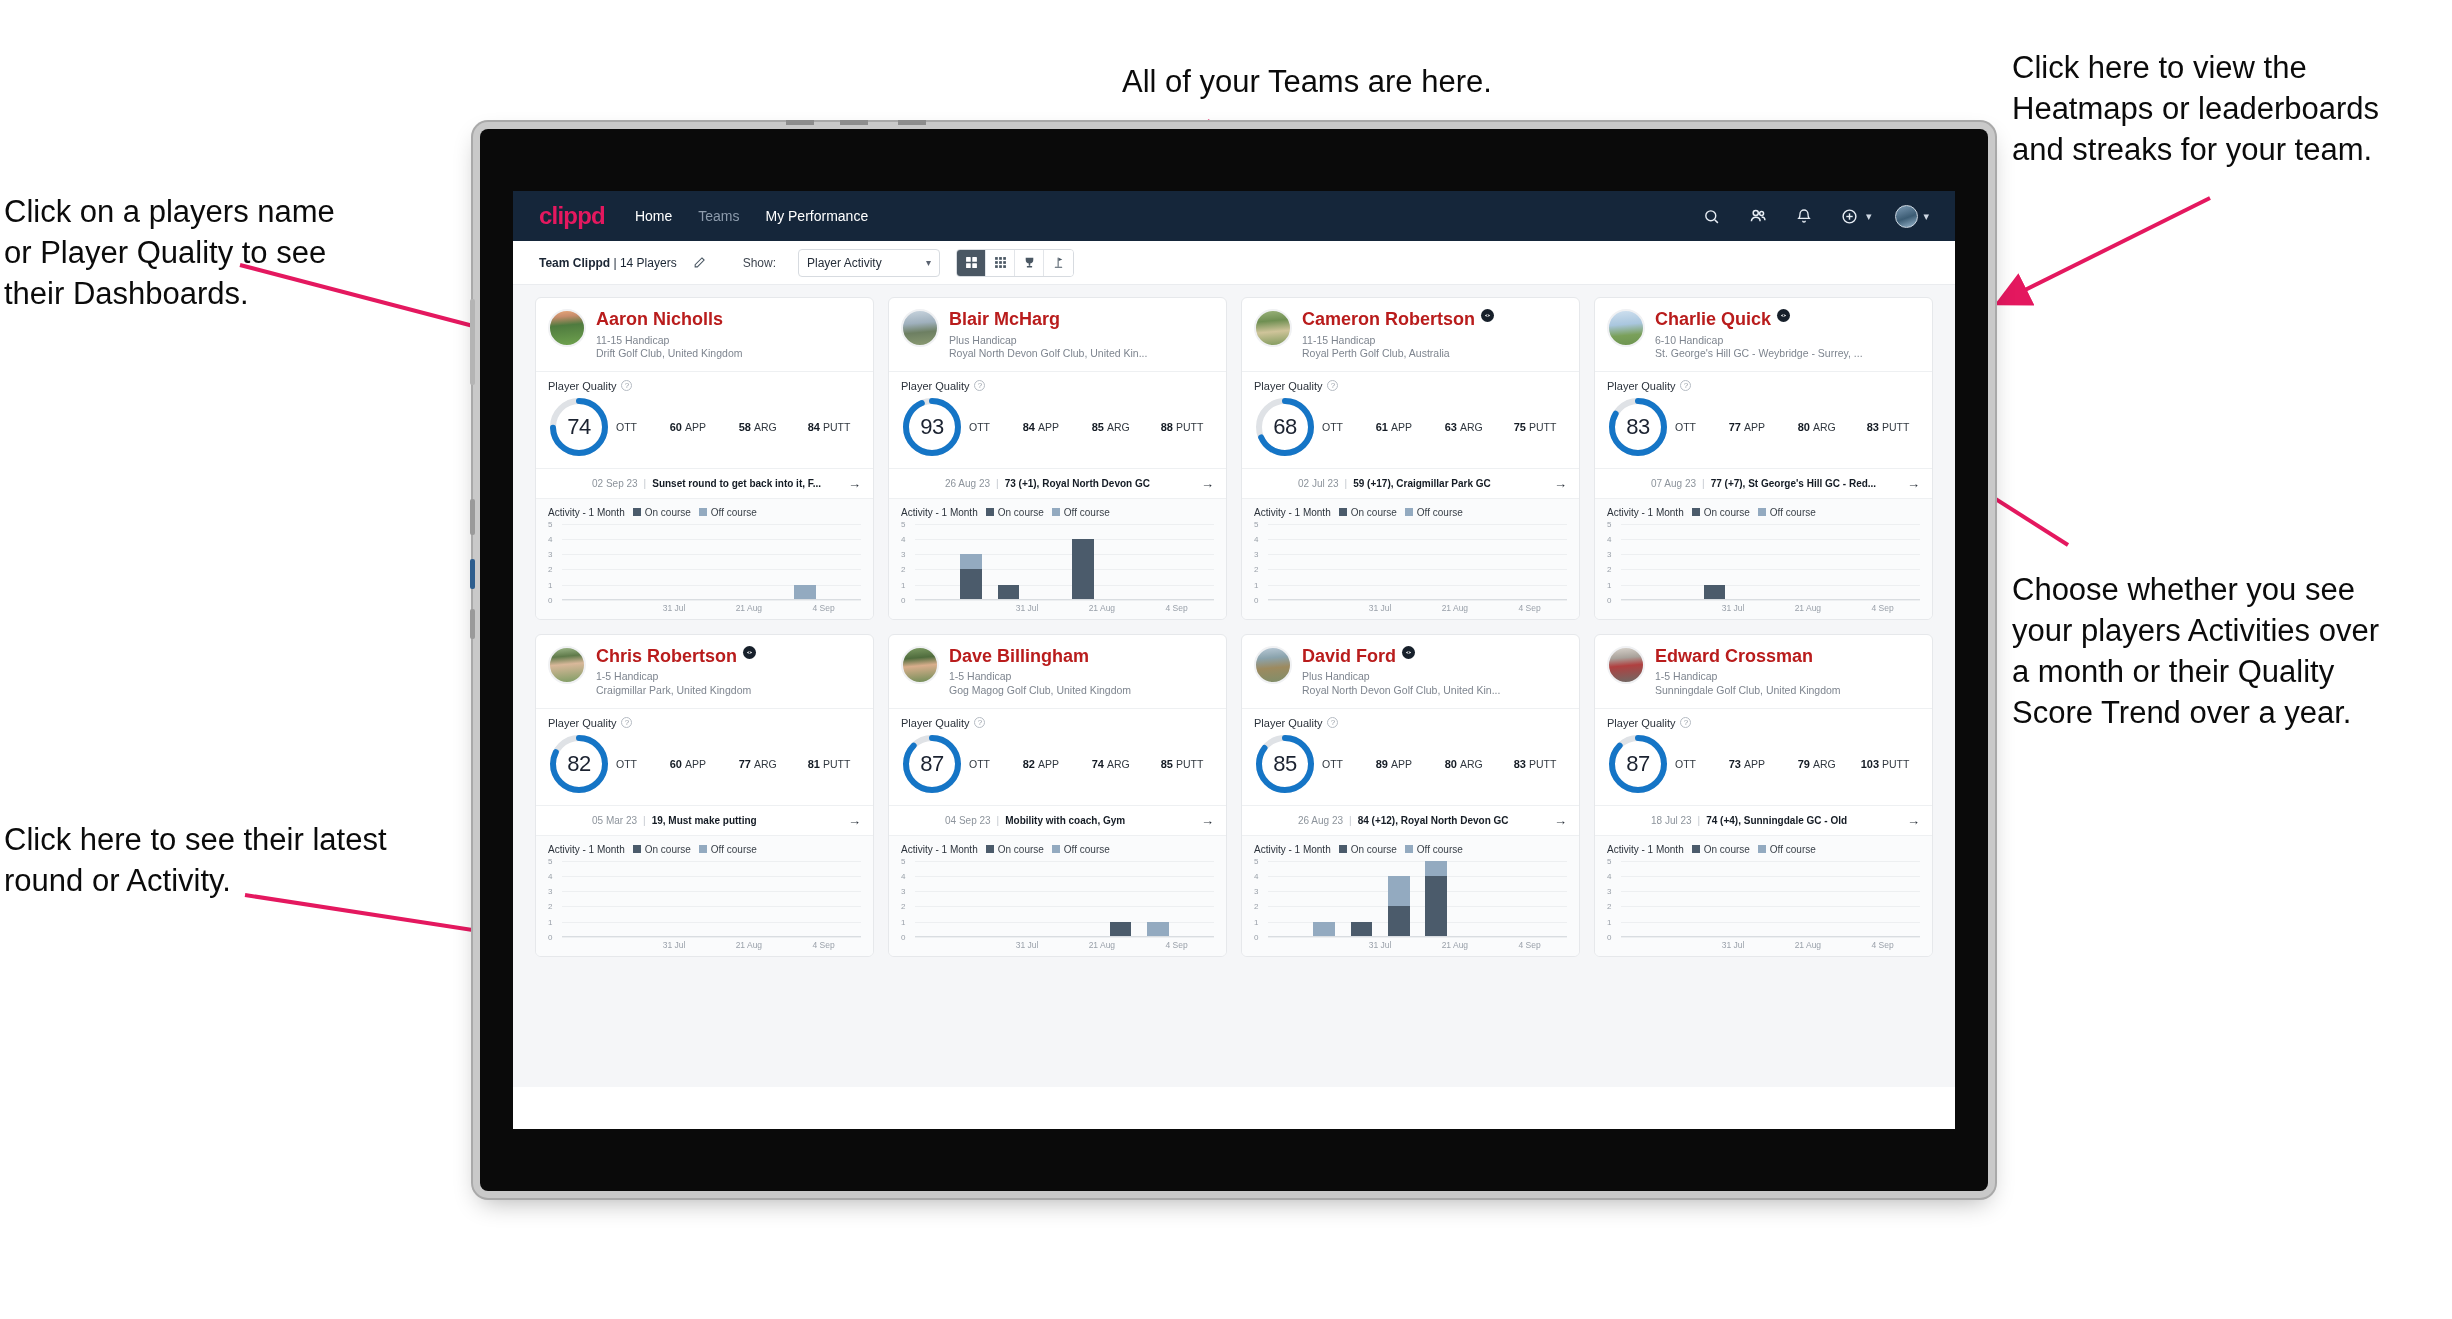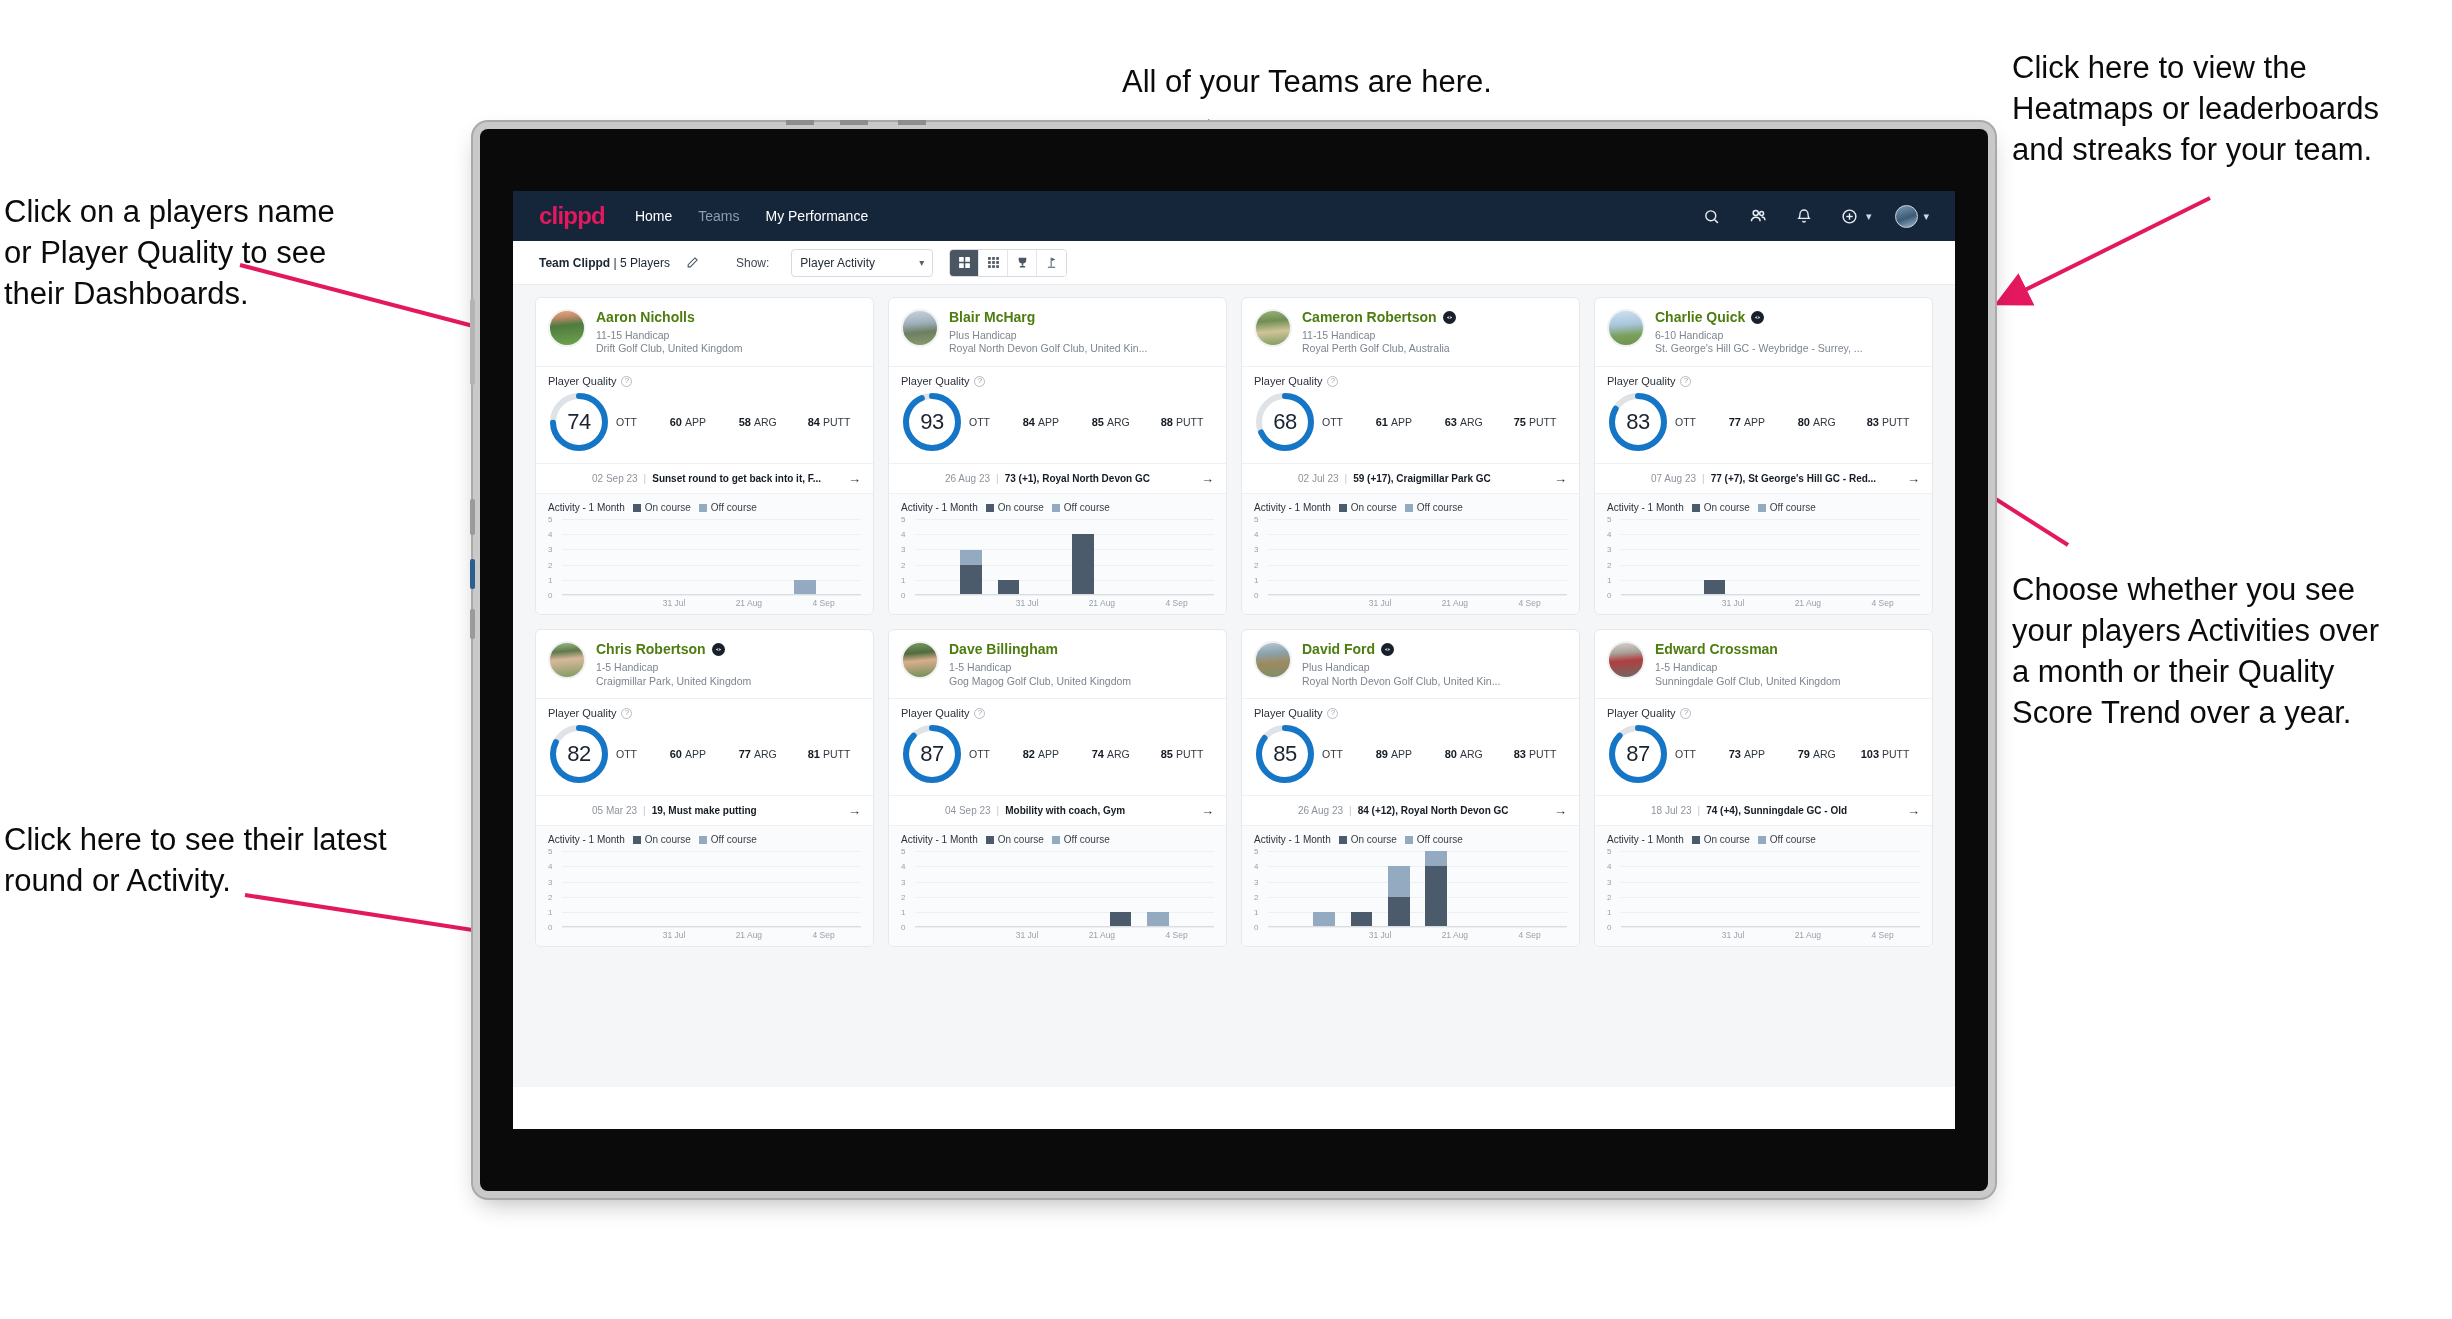--- a/index.html
+++ b/index.html
@@ -179,22 +179,22 @@
   .av1 { background: linear-gradient(175deg,#e8a77a 0%,#c78c6b 18%,#4f7b3f 42%,#6fa24e 100%); }
   .av2 { background: linear-gradient(175deg,#c8d4de 0%,#9fb0bd 36%,#6d7f62 62%,#8a9a72 100%); }
   .av3 { background: linear-gradient(175deg,#9ab27a 0%,#6f8f52 30%,#cfc49a 60%,#7f9a5c 100%); }
   .av4 { background: linear-gradient(175deg,#cfe0ef 0%,#a9c6de 40%,#7aa05a 70%,#6d9450 100%); }
   .av5 { background: linear-gradient(175deg,#9fb88a 0%,#5f7a4a 26%,#d9b89a 48%,#7d9c63 100%); }
   .av6 { background: linear-gradient(175deg,#7d9b63 0%,#4f6c3d 30%,#d9ae8c 52%,#6f8d57 100%); }
   .av7 { background: linear-gradient(175deg,#b9c9d6 0%,#8aa3ad 30%,#9d8a5f 58%,#7f8e6a 100%); }
   .av8 { background: linear-gradient(175deg,#d8d3cc 0%,#a8a19a 30%,#b04040 52%,#6e6a65 100%); }
   .who { min-width: 0; flex: 1; }
   .pname {
-    font-size: 14px; font-weight: 700; color: #4d7c0f;
-    display: flex; align-items: center; gap: 6px; line-height: 1.2;
+    font-size: 18px; font-weight: 700; color: #b91c1c;
+    display: flex; gap: 6px; line-height: 1.2;
     white-space: nowrap; overflow: hidden;
   }
   .verified {
     width: 13px; height: 13px; border-radius: 50%; background: #17202b;
     display: inline-flex; align-items: center; justify-content: center;
     flex: none;
   }
   .phcap { font-size: 10.5px; color: #7e858f; margin-top: 3px; line-height: 1.3; }
   .pclub {
     font-size: 10.5px; color: #7e858f; line-height: 1.3;
@@ -333,21 +333,21 @@
         <span class="caret">▾</span>
         <div class="avatar-nav"></div>
         <span class="caret">▾</span>
       </div>
 
 
       <div class="toolbar">
         <div class="team-label">
           <b>Team Clippd</b>
           <span>|</span>
-          <span>5 Players</span>
+          <span>14 Players</span>
         </div>
         <div class="pencil">
           <svg width="13" height="13" viewBox="0 0 24 24" fill="none" stroke="currentColor" stroke-width="2">
             <path d="M16.5 3.5l4 4L8 20H4v-4z"></path>
           </svg>
         </div>
         <div class="show-label">Show:</div>
         <div class="select">
           <span>Player Activity</span>
           <span style="font-size:10px;color:#5a6270;">▾</span>

